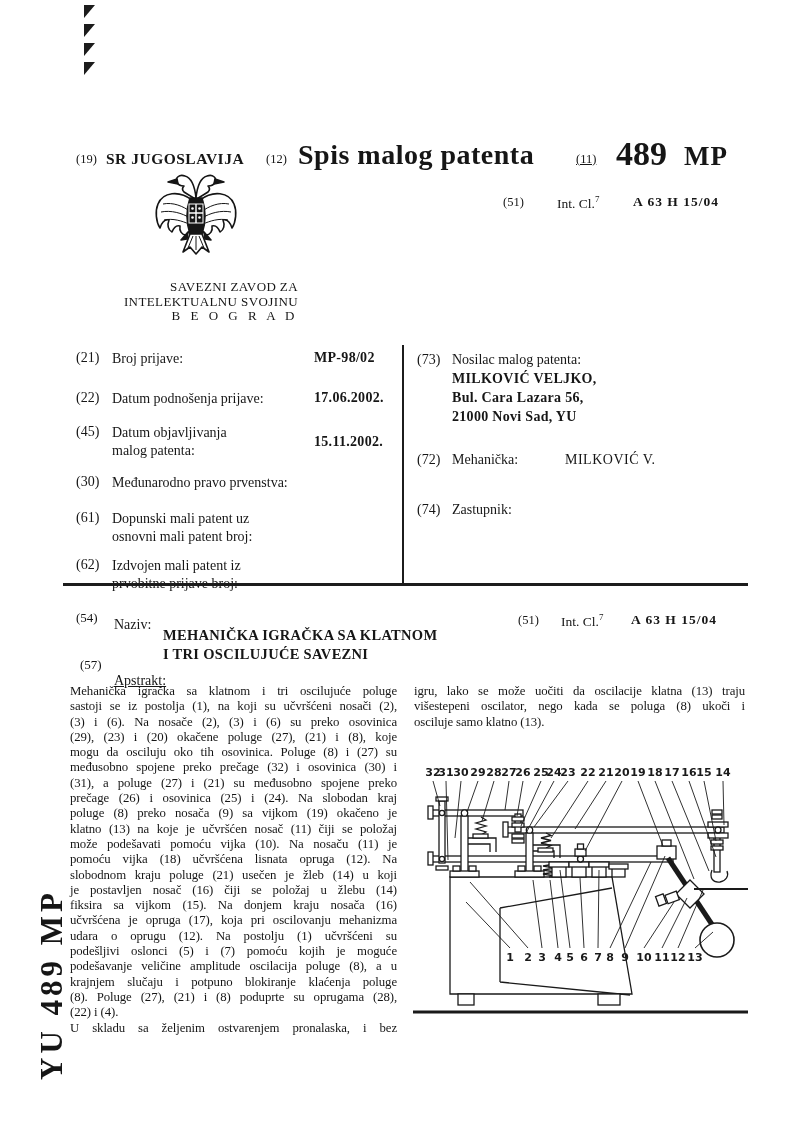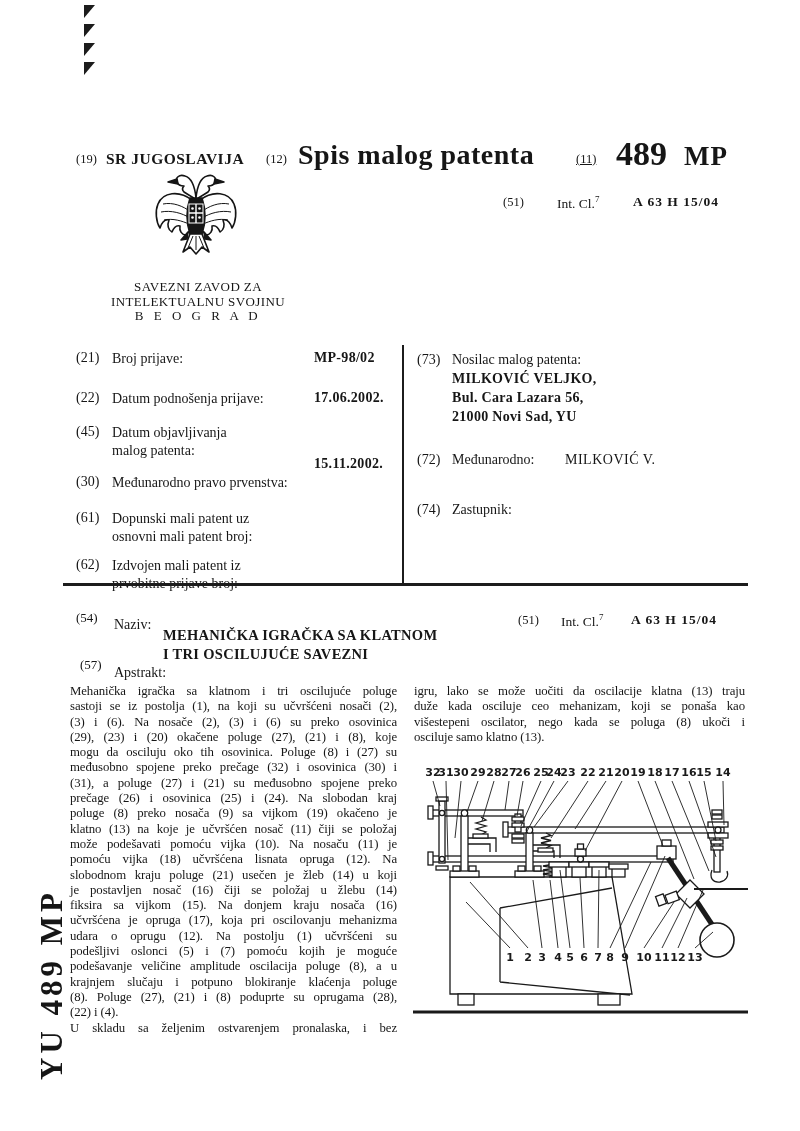--- a/index.html
+++ b/index.html
@@ -9,21 +9,21 @@
   .b{font-weight:bold;}
   .code{font-size:12.5px;}
   .corner-mark{position:absolute;width:0;height:0;border-top:13px solid #1c1c1c;border-right:11px solid transparent;}
   
   .country{font-size:15.5px;font-weight:bold;letter-spacing:.5px;}
   .doc-title{font-size:28px;font-weight:bold;letter-spacing:.5px;}
   .pat-num{font-size:34px;font-weight:bold;}
   .pat-suffix{font-size:27px;font-weight:bold;letter-spacing:1px;}
   .intcl{font-size:13.5px;}
   .intcl sup{font-size:9px;}
-  .office{width:200px;text-align:center;font-size:13px;line-height:14.5px;letter-spacing:.4px;}
+  .office{width:200px;text-align:right;font-size:13px;line-height:14.5px;letter-spacing:.4px;}
   .office .sp{letter-spacing:3.5px;}
   
   .brow{position:absolute;font-size:14px;}
   .brow .c{position:absolute;left:6px;top:0;}
   .brow .l{position:absolute;left:42px;top:0;white-space:pre-line;width:200px;line-height:17.5px;}
   .brow .v{position:absolute;left:244px;top:0;font-weight:bold;letter-spacing:.3px;}
   .rrow{position:absolute;font-size:14px;}
   .rrow .c{position:absolute;left:7px;top:0;}
   .rrow .l{position:absolute;left:42px;top:0;}
   .rrow .ln{position:absolute;left:42px;font-weight:bold;letter-spacing:.3px;}
@@ -104,21 +104,21 @@
   </div>
   <div class="brow" style="left:70px;top:390px;width:330px;">
     <span class="c">(22)</span>
     <span class="l">Datum podnošenja prijave:</span>
     <span class="v">17.06.2002.</span>
   </div>
   <div class="brow" style="left:70px;top:424px;width:330px;">
     <span class="c">(45)</span>
     <span class="l">Datum objavljivanja
 malog patenta:</span>
-    <span class="v" style="top:32px;">15.11.2002.</span>
+    <span class="v" style="top:10px;">15.11.2002.</span>
   </div>
   <div class="brow" style="left:70px;top:474px;width:330px;">
     <span class="c">(30)</span>
     <span class="l" style="width:250px">Međunarodno pravo prvenstva:</span>
   </div>
   <div class="brow" style="left:70px;top:510px;width:330px;">
     <span class="c">(61)</span>
     <span class="l">Dopunski mali patent uz
 osnovni mali patent broj:</span>
   </div>
@@ -133,41 +133,41 @@
 
   <div class="rrow" style="left:410px;top:352px;width:340px;">
     <span class="c">(73)</span>
     <span class="l">Nosilac malog patenta:</span>
     <span class="ln" style="top:19px;">MILKOVIĆ VELJKO,</span>
     <span class="ln" style="top:38px;">Bul. Cara Lazara 56,</span>
     <span class="ln" style="top:57px;">21000 Novi Sad, YU</span>
   </div>
   <div class="rrow" style="left:410px;top:452px;width:340px;">
     <span class="c">(72)</span>
-    <span class="l">Međunarodno:</span>
+    <span class="l">Mehanička:</span>
     <span class="abs" style="left:155px;top:0;letter-spacing:.5px;">MILKOVIĆ V.</span>
   </div>
   <div class="rrow" style="left:410px;top:502px;width:340px;">
     <span class="c">(74)</span>
     <span class="l">Zastupnik:</span>
   </div>
 
   <div class="abs" style="left:0;top:606px;width:800px;height:46px;">
     <span class="abs code" style="left:76px;top:4px;font-size:13px;">(54)</span>
     <span class="abs" style="left:114px;top:3px;font-size:14px;margin-top:8px;">Naziv:</span>
     <span class="abs ttl" style="left:163px;top:1px;">MEHANIČKA IGRAČKA SA KLATNOM</span>
     <span class="abs ttl" style="left:163px;top:20px;">I TRI OSCILUJUĆE SAVEZNI</span>
     <span class="abs code" style="left:518px;top:7px;">(51)</span>
     <span class="abs intcl" style="left:561px;top:6px;"><span>Int. Cl.</span><sup>7</sup></span>
     <span class="abs intcl b" style="left:631px;top:6px;letter-spacing:1px;">A 63 H 15/04</span>
   </div>
 
   <div class="abs" style="left:0;top:657px;width:400px;height:18px;font-size:14px;">
     <span class="abs" style="left:80px;top:0;font-size:13px;">(57)</span>
-    <span class="abs" style="left:114px;top:8px;">Apstrakt:</span>
+    <span class="abs" style="left:114px;top:16px;text-decoration:underline;">Apstrakt:</span>
   </div>
 
   <div class="col" style="left:70px;top:684px;width:327px;">
     <div>
         <div class="jline">Mehanička igračka sa klatnom i tri oscilujuće poluge</div>
         <div class="jline">sastoji se iz postolja (1), na koji su učvršćeni nosači (2),</div>
         <div class="jline">(3) i (6). Na nosače (2), (3) i (6) su preko osovinica</div>
         <div class="jline">(29), (23) i (20) okačene poluge (27), (21) i (8), koje</div>
         <div class="jline">mogu da osciluju oko tih osovinica. Poluge (8) i (27) su</div>
         <div class="jline">međusobno spojene preko prečage (32) i osovinica (30) i</div>
@@ -189,21 +189,20 @@
       </div>
     <div class="pline">(22) i (4).</div>
     <div>
         <div class="jline">U skladu sa željenim ostvarenjem pronalaska, i bez</div>
       </div>
   </div>
 
   <div class="col" style="left:414px;top:684px;width:331px;">
     <div>
         <div class="jline">igru, lako se može uočiti da oscilacije klatna (13) traju</div>
-        <div class="jline">duže kada osciluje ceo mehanizam, koji se ponaša kao</div>
         <div class="jline">višestepeni oscilator, nego kada se poluga (8) ukoči i</div>
       </div>
     <div class="pline">osciluje samo klatno (13).</div>
   </div>
 
   <svg class="fig" viewBox="410 756 350 312">
     <g stroke="#1a1a1a" fill="none" stroke-width="1.3">
 
       <path d="M450 877 H612 L632 994 H450 Z" fill="#ffffff"></path>
       <path d="M500 908 L612 888 M500 908 V982 M500 982 L630 995"></path>

